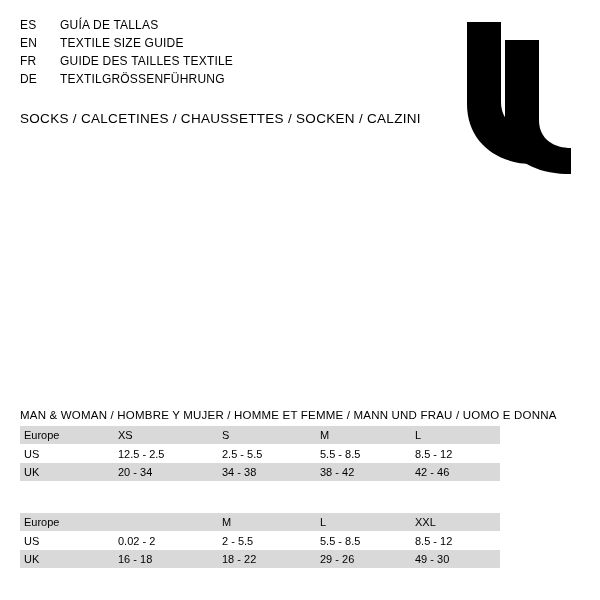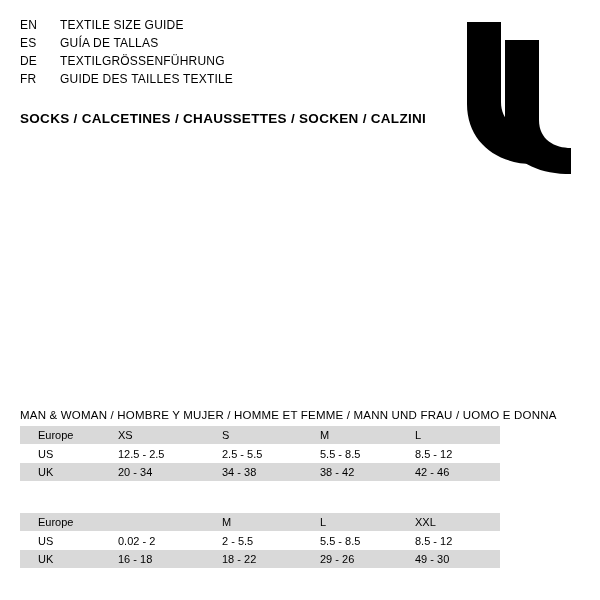--- a/index.html
+++ b/index.html
@@ -45,21 +45,21 @@
     flex: 1 1 auto;
     font-size: 12px;
   }
 
   
   .product-title {
     position: absolute;
     left: 20px;
     top: 111px;
     font-size: 13.5px;
-    font-weight: bold;
+    font-weight: normal;
     letter-spacing: 0.3px;
   }
 
   
   .socks-art {
     position: absolute;
     left: 405px;
     top: 18px;
     width: 170px;
     height: 160px;
@@ -107,44 +107,44 @@
   }
   table.size-table tr.plain {
     background: #ffffff;
     margin-top: 36px;
   }
   table.size-table tr.plain td {
     border-top: 1px solid #ffffff;
   }
   table.size-table td.first,
   table.size-table th.first {
-    padding-left: 18px;
+    padding-left: 4px;
   }
 </style>
 </head>
 <body>
 
 <div class="page">
 
   <div class="lang-block">
     <div class="lang-row">
+      <span class="lang-code">ES</span>
+      <span class="lang-text">GUÍA DE TALLAS</span>
+    </div>
+    <div class="lang-row">
       <span class="lang-code">EN</span>
       <span class="lang-text">TEXTILE SIZE GUIDE</span>
     </div>
     <div class="lang-row">
-      <span class="lang-code">ES</span>
-      <span class="lang-text">GUÍA DE TALLAS</span>
+      <span class="lang-code">FR</span>
+      <span class="lang-text">GUIDE DES TAILLES TEXTILE</span>
     </div>
     <div class="lang-row">
       <span class="lang-code">DE</span>
       <span class="lang-text">TEXTILGRÖSSENFÜHRUNG</span>
-    </div>
-    <div class="lang-row">
-      <span class="lang-code">FR</span>
-      <span class="lang-text">GUIDE DES TAILLES TEXTILE</span>
     </div>
   </div>
 
   <div class="product-title">SOCKS / CALCETINES / CHAUSSETTES / SOCKEN / CALZINI</div>
 
   <div class="socks-art">
     <svg width="170" height="160" viewBox="0 0 170 160" xmlns="http://www.w3.org/2000/svg">
 
       <g>
         <path d="M62 4 L96 4 L96 84 C96 104 112 112 128 112 L128 146 C92 146 62 124 62 86 Z" fill="#000000"></path>

